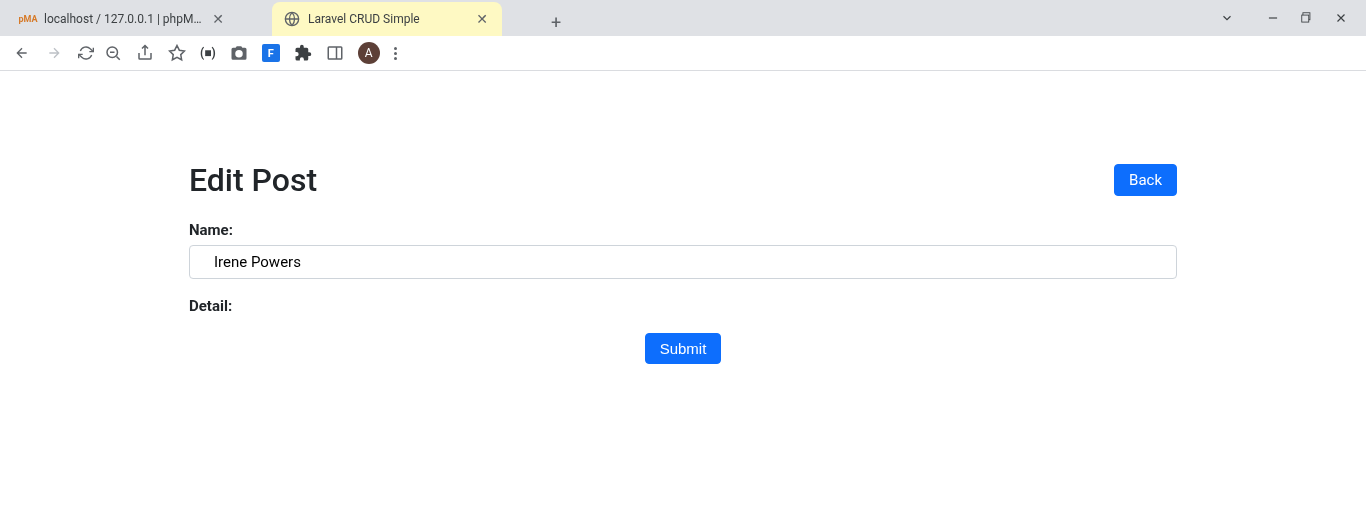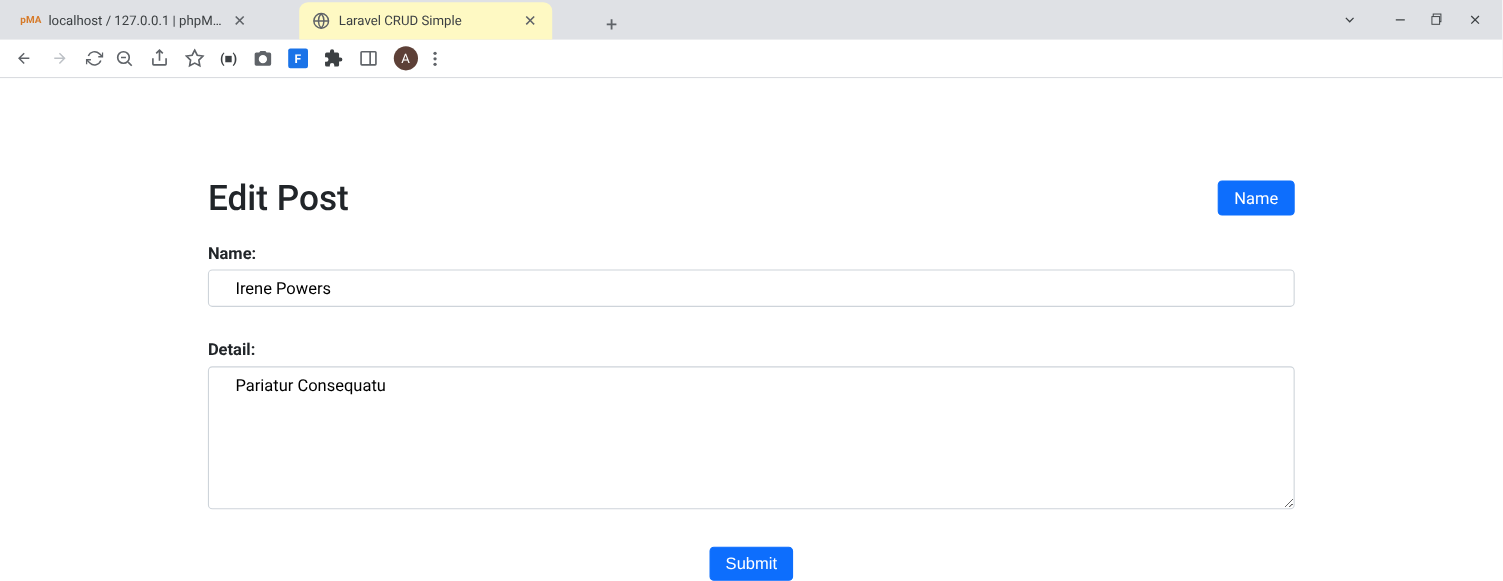--- a/index.html
+++ b/index.html
@@ -43,21 +43,21 @@
 
     .divider { height: 1px; background: #dadce0; }
 
     
     .page-content { max-width: 1020px; margin: 0 auto; padding: 90px 16px 40px; }
     .page-header { display: flex; justify-content: space-between; align-items: center; margin-bottom: 22px; gap: 18px; }
     .page-title { font-size: 32px; font-weight: 500; color: #212529; }
     .btn { display: inline-block; padding: 6px 14px; font-size: 15px; border-radius: 4px; border: 1px solid transparent; cursor: pointer; text-align: center; }
     .btn-primary { background: #0d6efd; color: #fff; border-color: #0d6efd; }
 
-    .form-group { margin-bottom: 30px; }
+    .form-group { margin-bottom: 18px; }
     .form-label { display: block; font-size: 15px; font-weight: 700; color: #212529; margin-bottom: 6px; }
     .form-control { width: 100%; padding: 7px 24px; font-size: 15px; color: #000000; background: #fff; border: 1px solid #ced4da; border-radius: 4px; font-family: inherit; }
     textarea.form-control { height: 130px; resize: vertical; }
 
     .form-actions { text-align: center; }
   </style>
 </head>
 <body>
 
 <div class="browser-chrome">
@@ -165,29 +165,28 @@
           <span></span>
         </span>
     </div>
   </div>
 </div>
 <div class="divider"></div>
 
 <div class="page-content">
   <div class="page-header">
     <h2 class="page-title">Edit Post</h2>
-    <a class="btn btn-primary">Name</a>
+    <a class="btn btn-primary">Back</a>
   </div>
 
   <div class="form-group">
     <label class="form-label">Name:</label>
     <input type="text" class="form-control" value="Irene Powers" style="">
   </div>
 
   <div class="form-group">
     <label class="form-label">Detail:</label>
-    <textarea class="form-control" style="">Pariatur Consequatu</textarea>
   </div>
 
   <div class="form-actions">
     <button class="btn btn-primary">Submit</button>
   </div>
 </div>
 
 </body></html>

